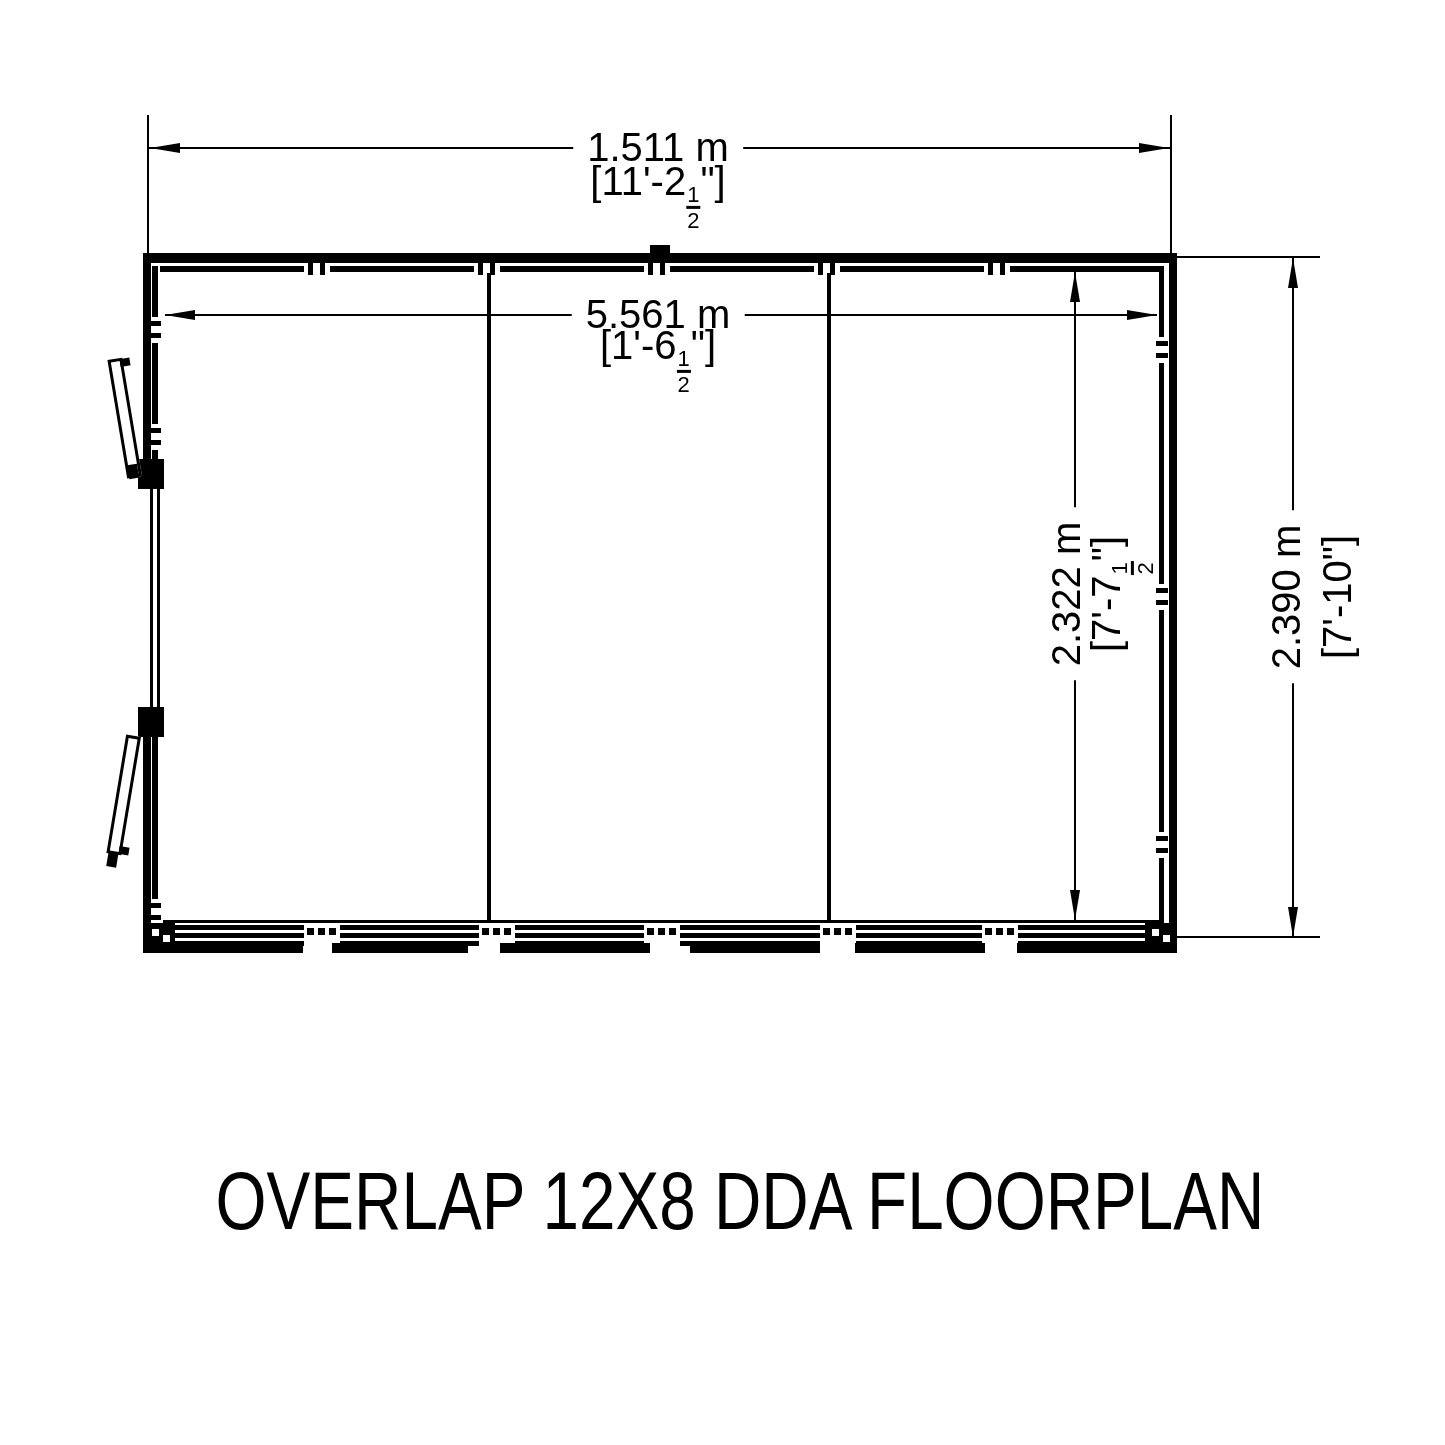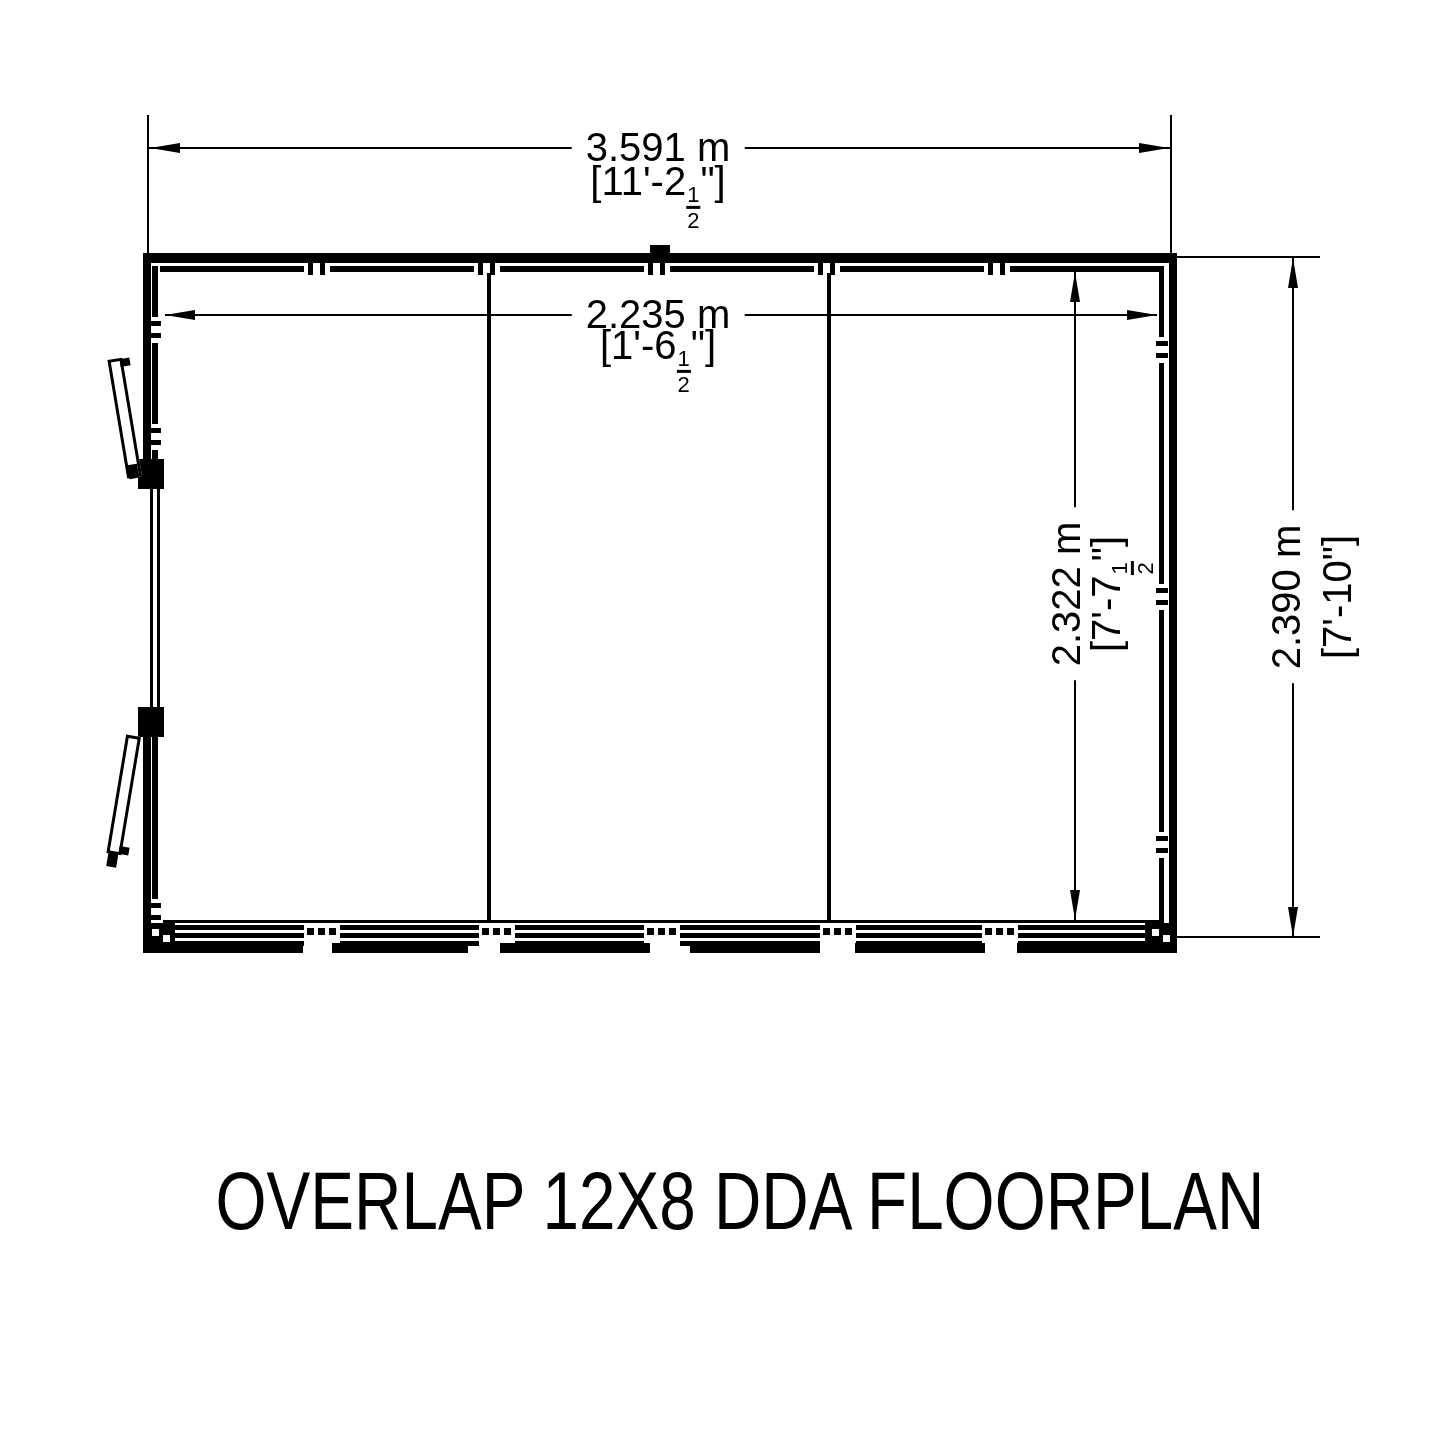--- a/index.html
+++ b/index.html
@@ -149,34 +149,34 @@
     <div class="wht" style="left:1152px;top:929px;width:7px;height:7px;"></div>
     <div class="wht" style="left:1163px;top:935px;width:7px;height:7px;"></div>
   </div>
 
   <div>
     <div class="blk" style="left:147px;top:115px;width:2px;height:138px;"></div>
     <div class="blk" style="left:1170px;top:115px;width:2px;height:138px;"></div>
     <div class="blk" style="left:149px;top:147px;width:1021px;height:2px;"></div>
     <div class="arr left" style="left:150px;top:143px;"></div>
     <div class="arr right" style="left:1139px;top:143px;"></div>
-    <div class="dim-label onln" style="left:658px;top:147px;">3.591 m</div>
+    <div class="dim-label onln" style="left:658px;top:147px;">1.511 m</div>
     <div class="dim-label" style="left:658px;top:196px;">
       <span>[11'-2</span><span class="frac">
           <span class="num">1</span>
           <span class="den">2</span>
         </span><span>"]</span>
     </div>
   </div>
 
   <div>
     <div class="blk" style="left:165px;top:314px;width:992px;height:2px;"></div>
     <div class="arr left" style="left:165px;top:310px;"></div>
     <div class="arr right" style="left:1127px;top:310px;"></div>
-    <div class="dim-label onln" style="left:658px;top:314px;">2.235 m</div>
+    <div class="dim-label onln" style="left:658px;top:314px;">5.561 m</div>
     <div class="dim-label" style="left:658px;top:360px;">
       <span>[1'-6</span><span class="frac">
           <span class="num">1</span>
           <span class="den">2</span>
         </span><span>"]</span>
     </div>
   </div>
 
   <div>
     <div class="blk" style="left:1074px;top:272px;width:2px;height:648px;"></div>

